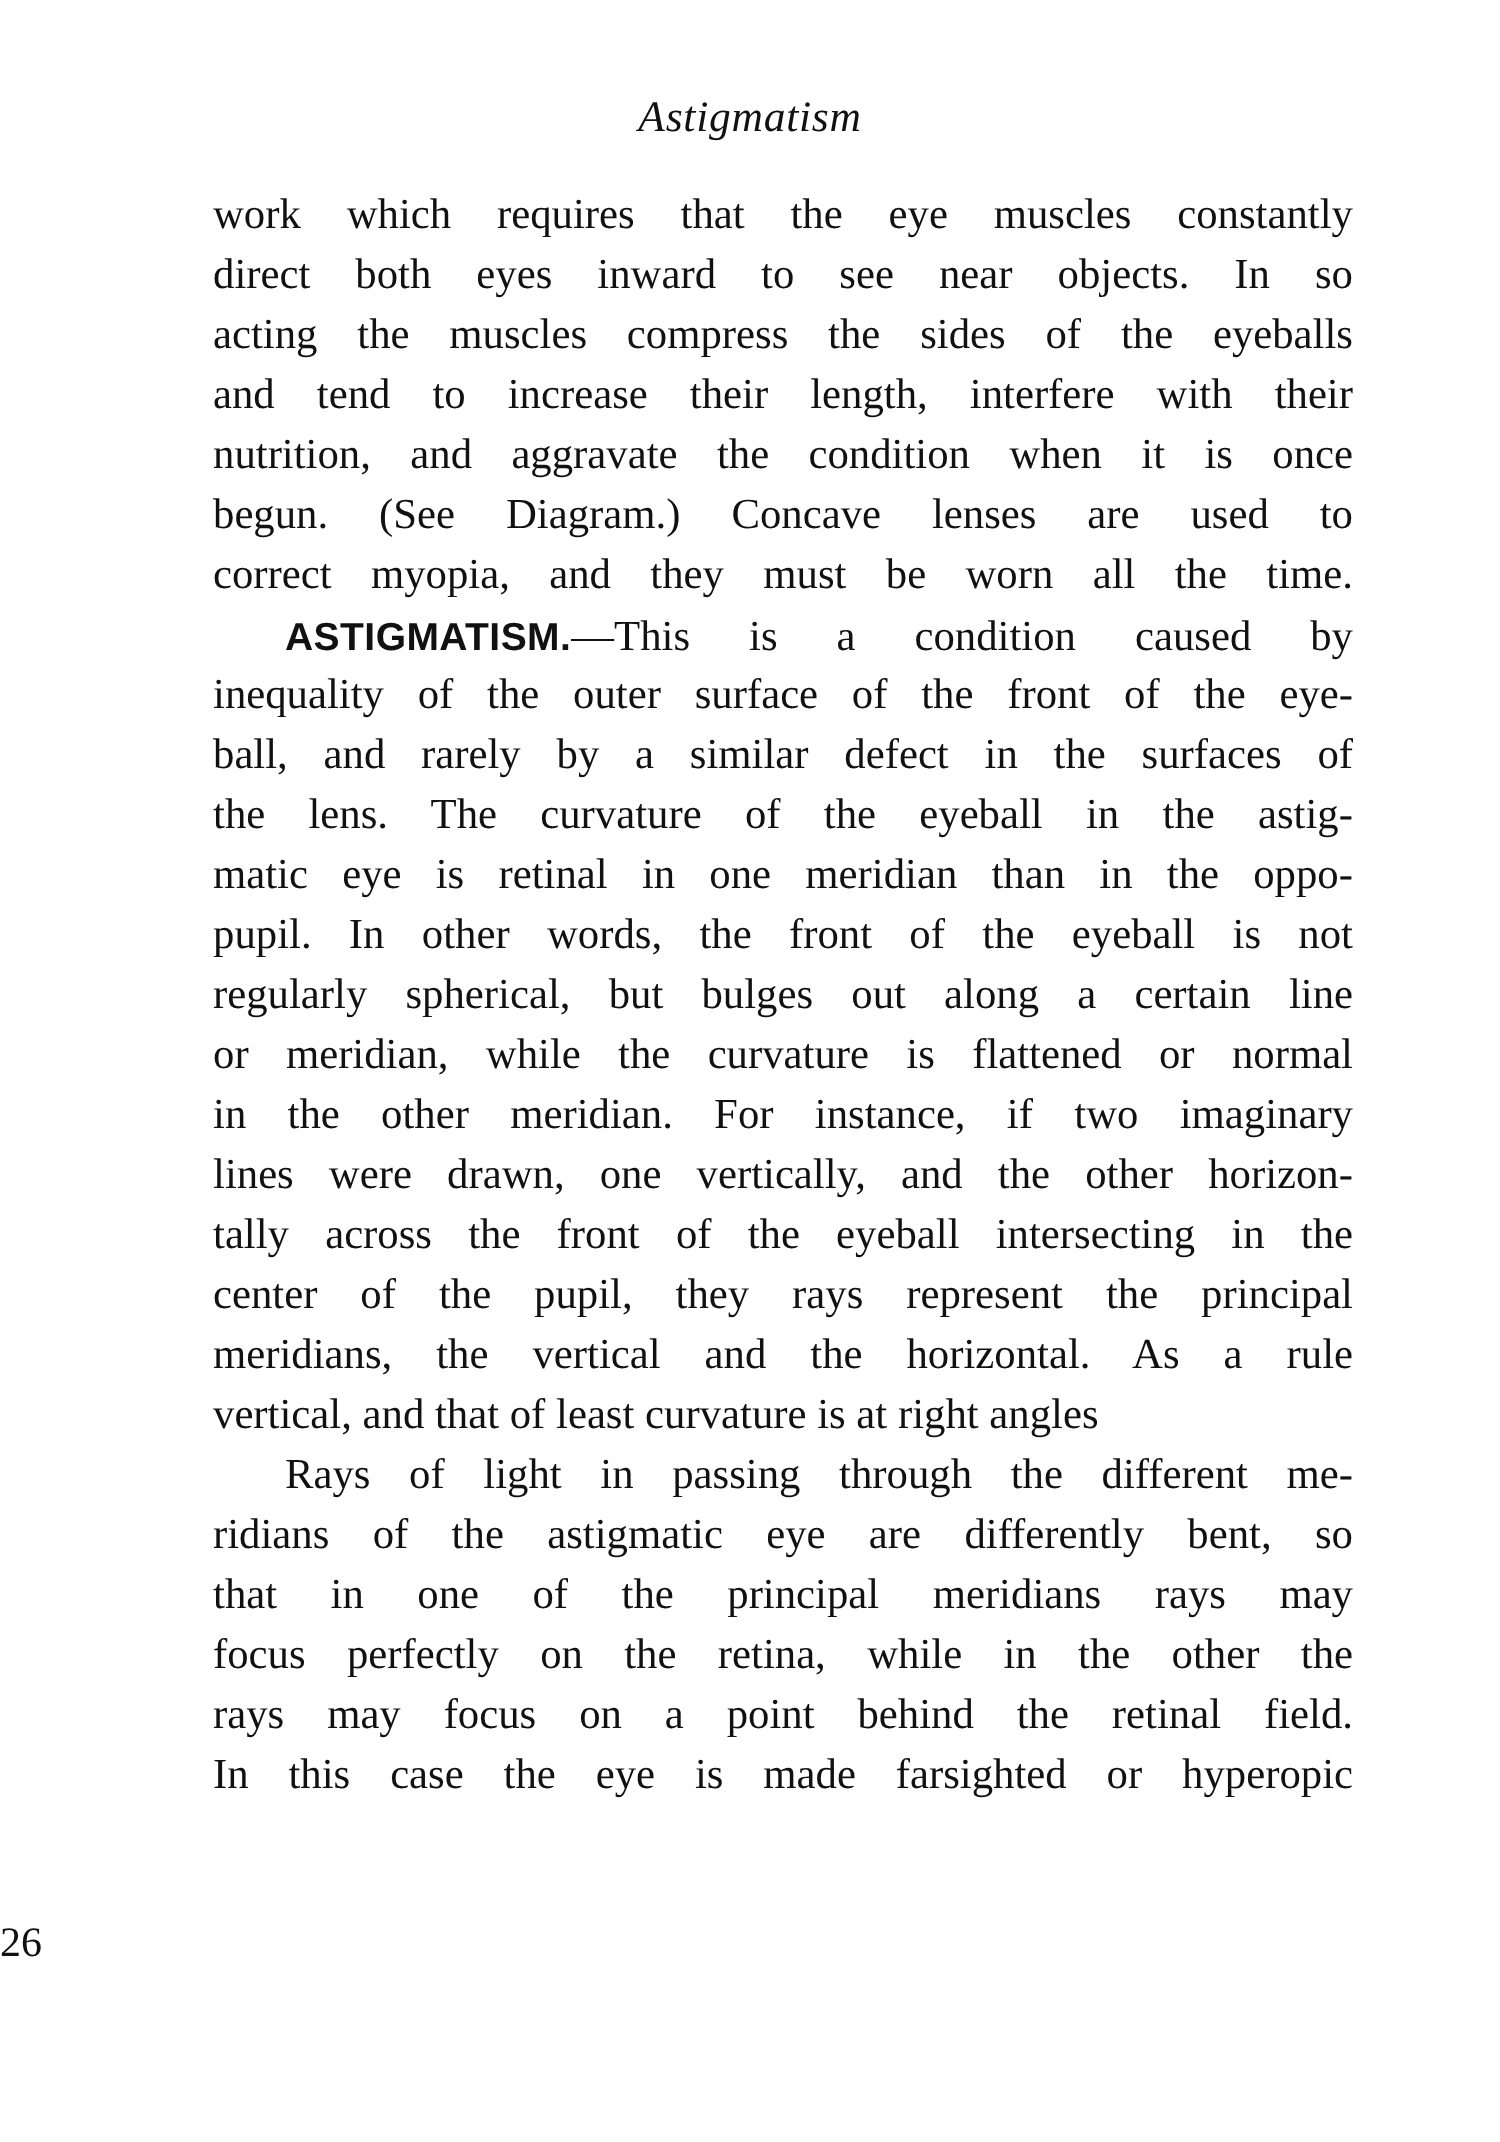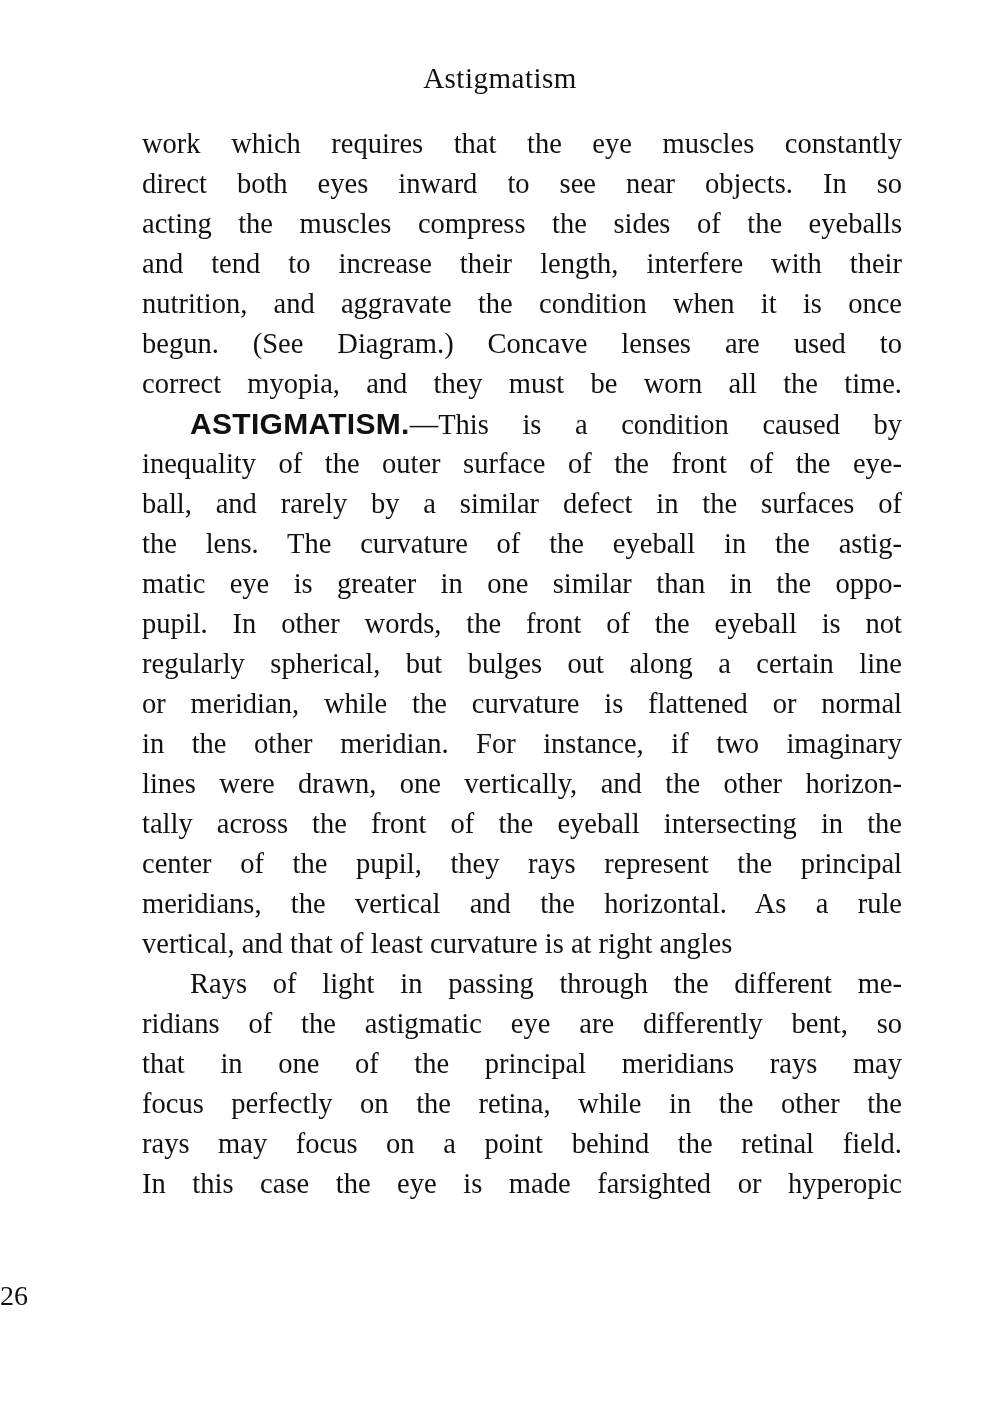--- a/index.html
+++ b/index.html
@@ -20,20 +20,21 @@
       left: 0; top: 0;
       width: 1000px;
       height: 1428px;
     }
     .running-head {
       position: absolute;
       top: 60px;
       left: 0;
       width: 1000px;
       text-align: center;
+      font-style: italic;
       font-size: 29px;
       letter-spacing: 0.5px;
       line-height: 36px;
     }
     .body-text {
       position: absolute;
       top: 124px;
       left: 142px;
       width: 760px;
       font-size: 28.5px;
@@ -48,21 +49,21 @@
     }
     .line.last {
       text-align-last: left;
     }
     .line.indent {
       padding-left: 48px;
     }
     .bold-caps {
       font-family: "Liberation Sans", "DejaVu Sans", sans-serif;
       font-weight: bold;
-      font-size: 30px;
+      font-size: 26px;
       letter-spacing: 0.3px;
     }
     .folio {
       position: absolute;
       top: 1278px;
       left: 0;
       width: 1000px;
       font-size: 28px;
       line-height: 36px;
     }
@@ -84,21 +85,21 @@
       <span class="line">nutrition, and aggravate the condition when it is once</span>
       <span class="line">begun.  (See Diagram.)  Concave lenses are used to</span>
       <span class="line">correct myopia, and they must be worn all the time.</span>
     </div>
 
     <div>
       <span class="line indent"><span class="bold-caps">ASTIGMATISM.</span><span>—This is a condition caused by</span></span>
       <span class="line">inequality of the outer surface of the front of the eye-</span>
       <span class="line">ball, and rarely by a similar defect in the surfaces of</span>
       <span class="line">the lens.  The curvature of the eyeball in the astig-</span>
-      <span class="line">matic eye is greater in one similar than in the oppo-</span>
+      <span class="line">matic eye is retinal in one meridian than in the oppo-</span>
       <span class="line">pupil.  In other words, the front of the eyeball is not</span>
       <span class="line">regularly spherical, but bulges out along a certain line</span>
       <span class="line">or meridian, while the curvature is flattened or normal</span>
       <span class="line">in the other meridian.  For instance, if two imaginary</span>
       <span class="line">lines were drawn, one vertically, and the other horizon-</span>
       <span class="line">tally across the front of the eyeball intersecting in the</span>
       <span class="line">center of the pupil, they rays represent the principal</span>
       <span class="line">meridians, the vertical and the horizontal.  As a rule</span>
       <span class="line last">vertical, and that of least curvature is at right angles</span>
     </div>

